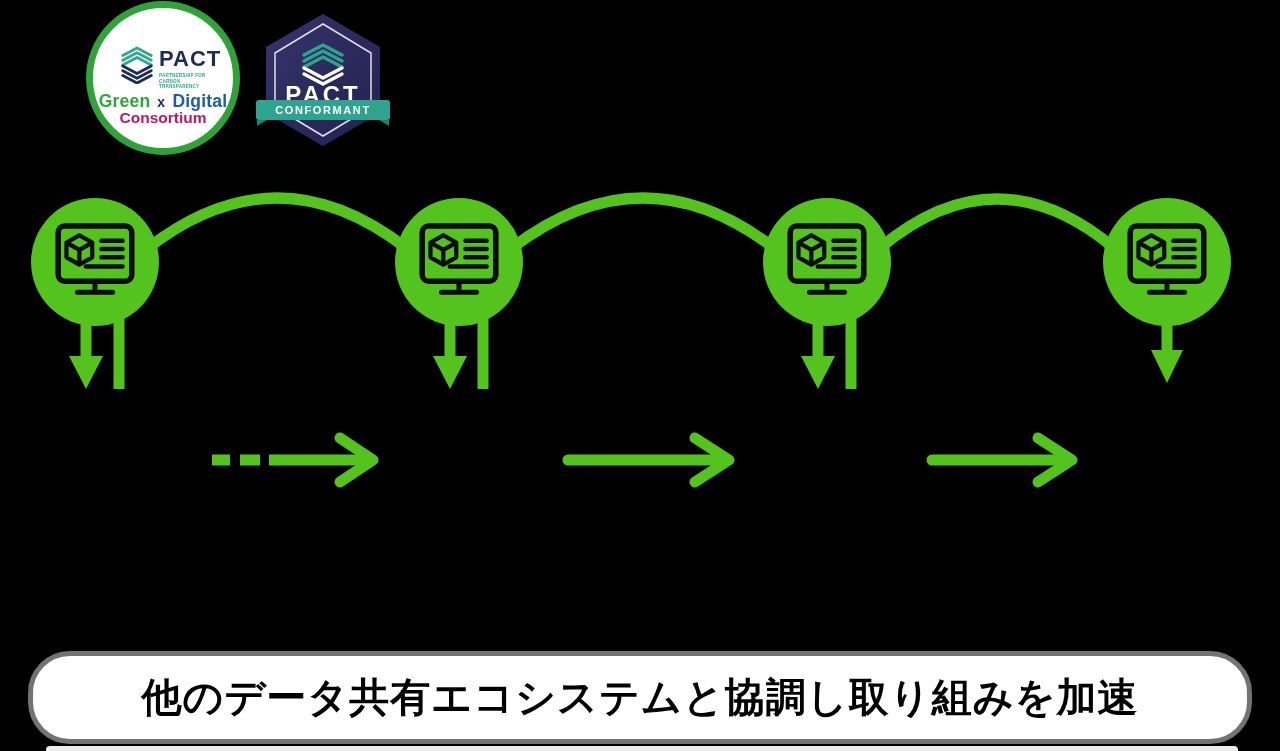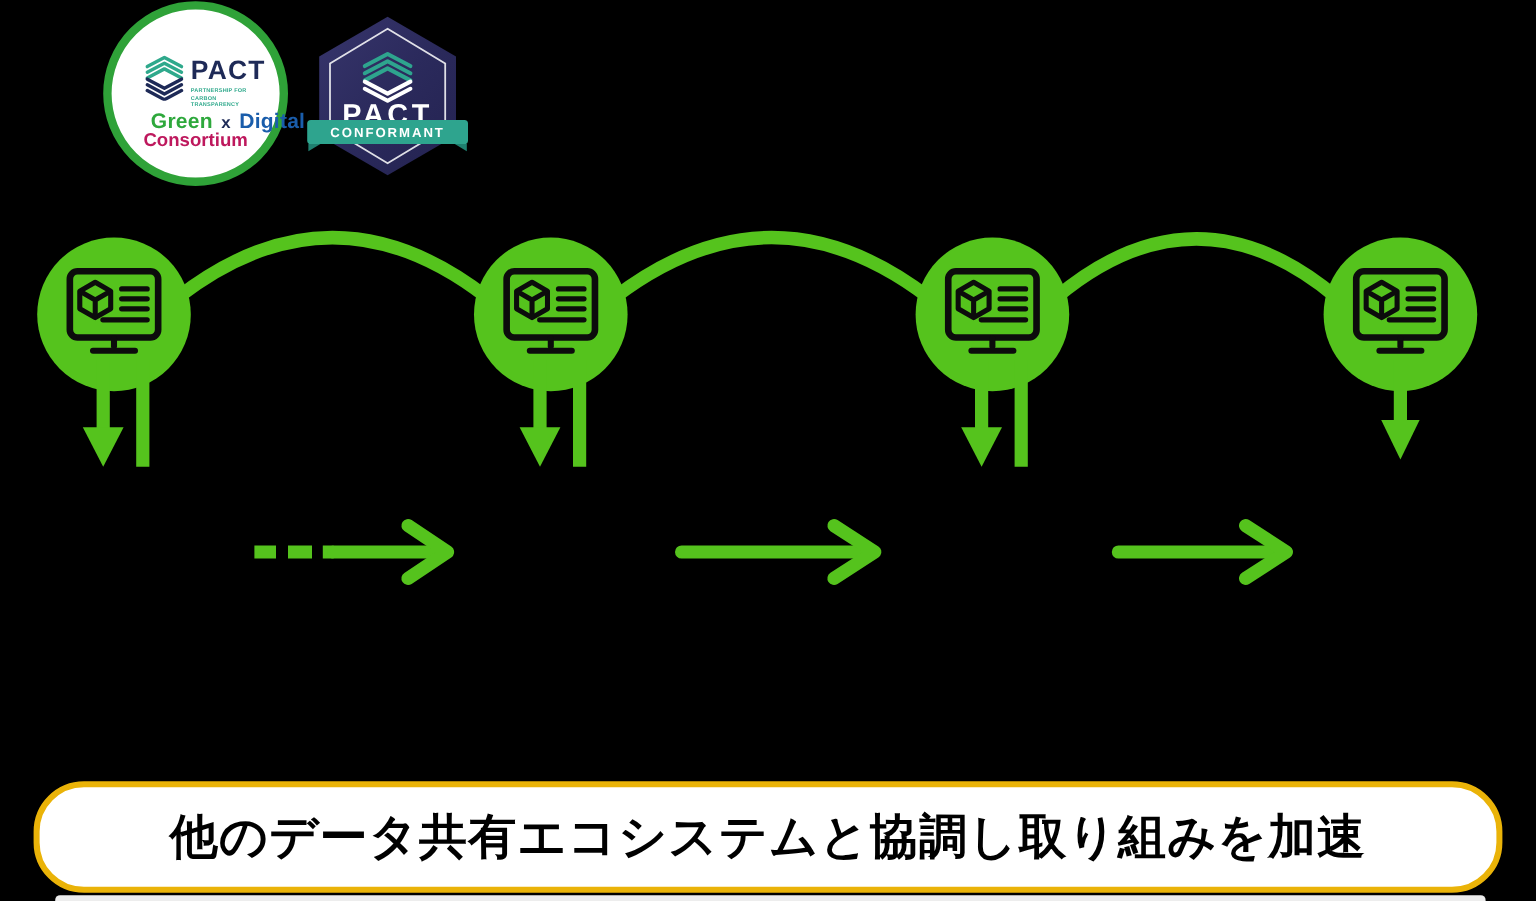--- a/index.html
+++ b/index.html
@@ -21,42 +21,42 @@
   .pact-word{position:absolute;left:66px;top:40px;width:66px;}
   .pact-word .pact-title{
     font-size:22px;font-weight:bold;color:#1E2A57;line-height:1;letter-spacing:1px;display:block;
   }
   .pact-word .pact-sub{
     display:block;margin-top:3px;font-size:4.6px;font-weight:bold;
     color:#2FA98C;line-height:1.25;letter-spacing:.2px;width:62px;
   }
   .gxd-line{
     position:absolute;left:0;top:83px;width:100%;text-align:center;
-    font-size:17.5px;font-weight:bold;letter-spacing:.2px;margin-left:27px;
+    font-size:17.5px;font-weight:bold;letter-spacing:.2px;
   }
   .gxd-green{color:#2EA83C;}
   .gxd-x{color:#1E2A57;font-size:14px;padding:0 2px;}
   .gxd-blue{color:#1A5DAB;}
   .consortium-word{
     position:absolute;left:0;top:101px;width:100%;text-align:center;
     font-size:15.5px;font-weight:bold;color:#be185d;
   }
 
   
   .conformant-badge{position:absolute;left:255px;top:12px;width:136px;height:136px;}
   .badge-pact-text{font-weight:bold;font-size:24px;letter-spacing:3px;fill:#ffffff;}
   .badge-ribbon-text{font-weight:bold;font-size:11px;letter-spacing:1.6px;fill:#ffffff;}
 
   
   .diagram-svg{position:absolute;left:0;top:0;width:1280px;height:751px;}
 
   
   .bottom-banner{
     position:absolute;left:28px;top:651px;width:1224px;height:93px;
-    background:#ffffff;border:5px solid #eab308;border-radius:42px;
+    background:#ffffff;border:5px solid #737373;border-radius:42px;
     box-sizing:border-box;display:flex;align-items:center;justify-content:center;
   }
   .banner-text{
     font-size:40px;font-weight:bold;color:#000000;letter-spacing:1px;white-space:nowrap;
   }
   .bottom-strip{
     position:absolute;left:46px;top:746px;width:1192px;height:5px;
     background:#EDEDED;border-radius:4px 4px 0 0;
   }
 </style>

